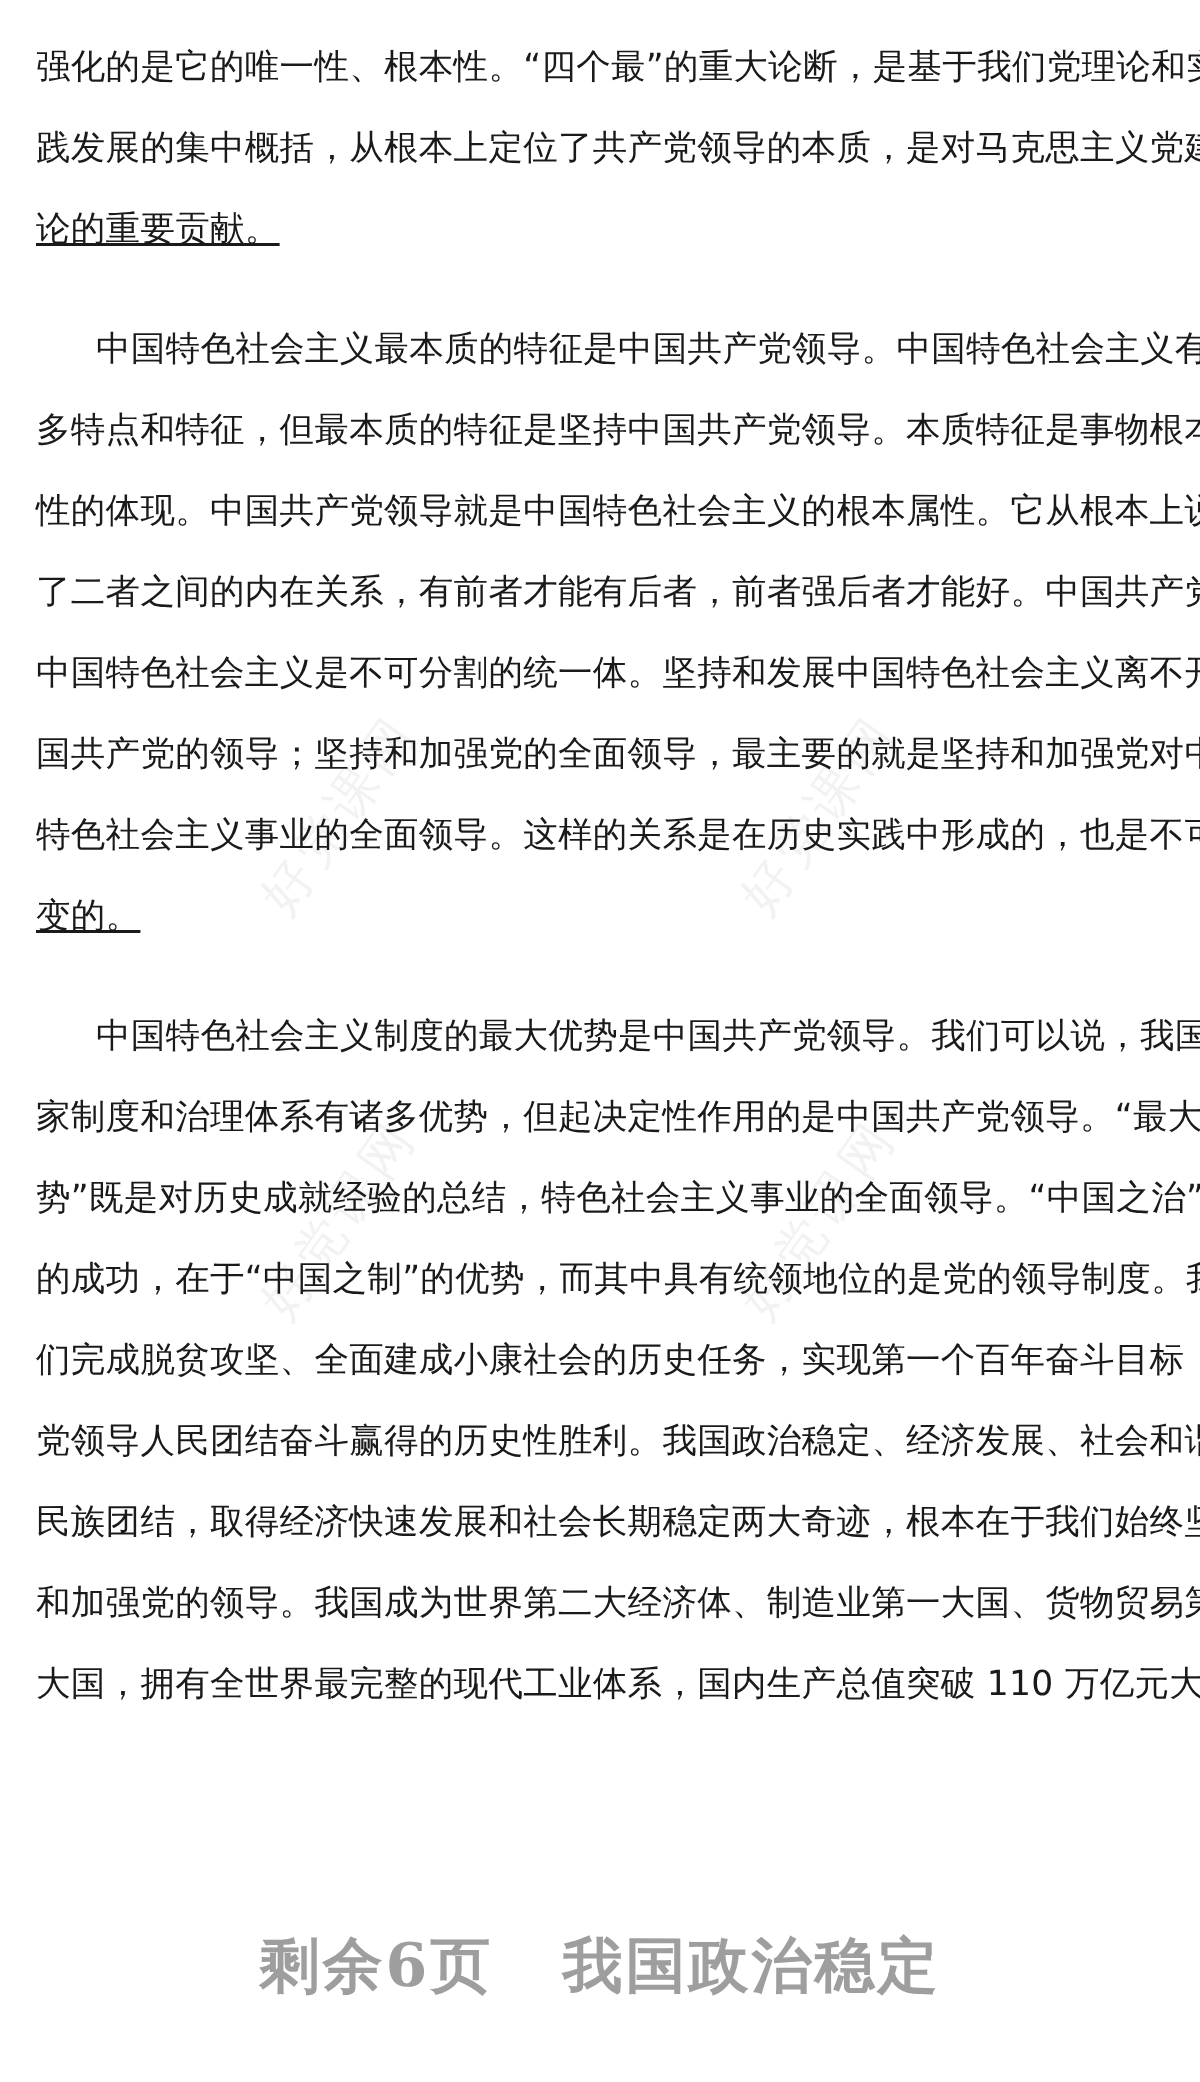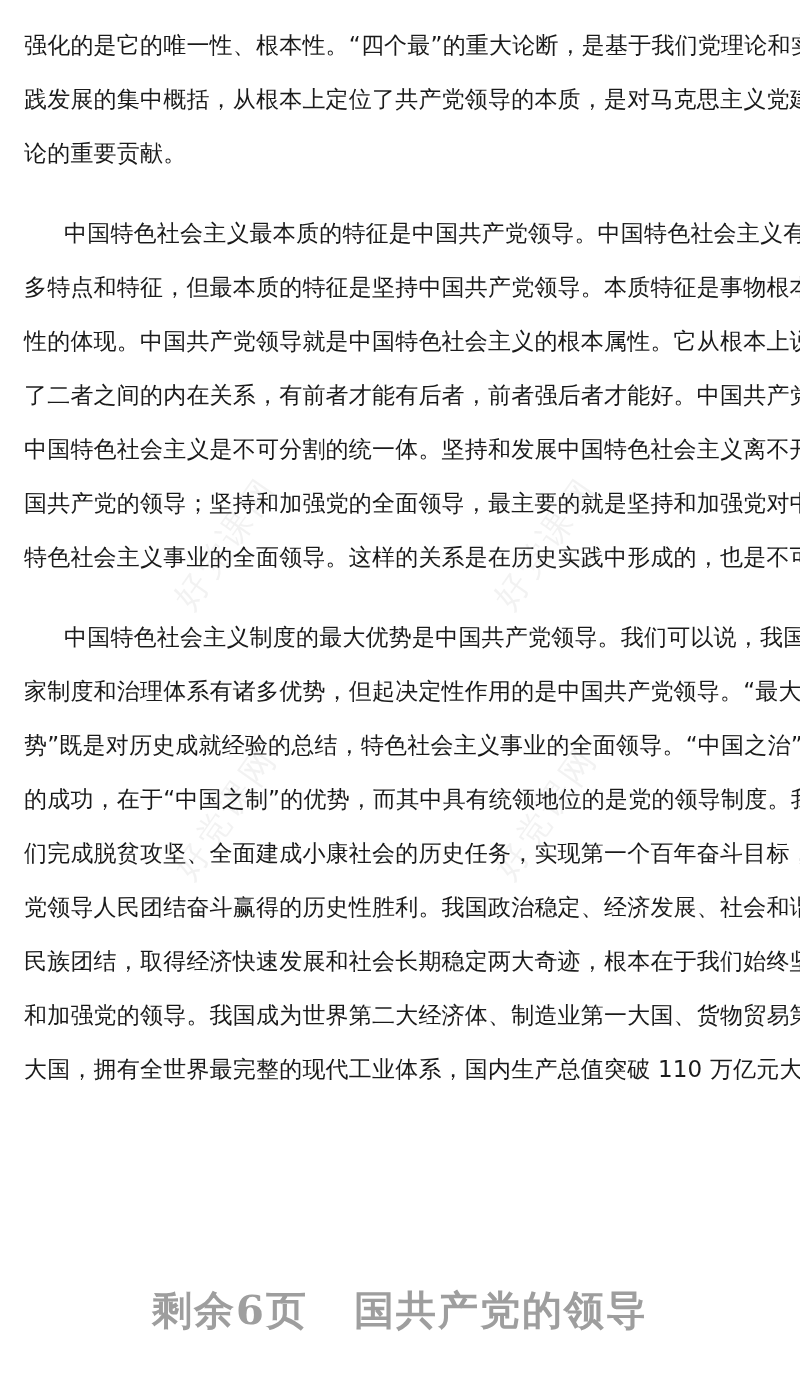--- a/index.html
+++ b/index.html
@@ -8,21 +8,21 @@
     font-family: "DejaVu Sans", "Liberation Sans", sans-serif;
     color: #1a1a1a;
   }
   .page { position: absolute; left: 0; top: 0; width: 800px; height: 1388px; }
   .doc { position: absolute; left: 24px; top: 18px; width: 754px; }
   .line {
     display: block; font-size: 23px; line-height: 54px; height: 54px;
     white-space: nowrap; letter-spacing: 0.2px; text-align: justify;
     text-align-last: justify;
   }
-  .line.last { text-align-last: left; }
+  .line.last { text-align-last: left; text-decoration: underline; }
   .line.indent { padding-left: 40px; }
   .para { margin-bottom: 26px; }
   .watermark {
     position: absolute; font-size: 34px; color: rgba(0,0,0,0.05);
     transform: rotate(-55deg); white-space: nowrap; pointer-events: none;
     font-family: "DejaVu Sans", sans-serif; letter-spacing: 4px;
   }
   .footer-banner {
     position: absolute; top: 1283px; left: 0; width: 800px; text-align: center;
     font-family: "DejaVu Serif", "Liberation Serif", serif;
@@ -47,30 +47,31 @@
       <span class="line last">论的重要贡献。</span>
     </div>
     <div class="para">
       <span class="line indent">中国特色社会主义最本质的特征是中国共产党领导。中国特色社会主义有很</span>
       <span class="line">多特点和特征，但最本质的特征是坚持中国共产党领导。本质特征是事物根本属</span>
       <span class="line">性的体现。中国共产党领导就是中国特色社会主义的根本属性。它从根本上说明</span>
       <span class="line">了二者之间的内在关系，有前者才能有后者，前者强后者才能好。中国共产党与</span>
       <span class="line">中国特色社会主义是不可分割的统一体。坚持和发展中国特色社会主义离不开中</span>
       <span class="line">国共产党的领导；坚持和加强党的全面领导，最主要的就是坚持和加强党对中国</span>
       <span class="line">特色社会主义事业的全面领导。这样的关系是在历史实践中形成的，也是不可改</span>
+      <span class="line last">变的。</span>
     </div>
     <div class="para">
       <span class="line indent">中国特色社会主义制度的最大优势是中国共产党领导。我们可以说，我国国</span>
       <span class="line">家制度和治理体系有诸多优势，但起决定性作用的是中国共产党领导。“最大优</span>
       <span class="line">势”既是对历史成就经验的总结，特色社会主义事业的全面领导。“中国之治”</span>
       <span class="line">的成功，在于“中国之制”的优势，而其中具有统领地位的是党的领导制度。我</span>
       <span class="line">们完成脱贫攻坚、全面建成小康社会的历史任务，实现第一个百年奋斗目标，是</span>
       <span class="line">党领导人民团结奋斗赢得的历史性胜利。我国政治稳定、经济发展、社会和谐、</span>
       <span class="line">民族团结，取得经济快速发展和社会长期稳定两大奇迹，根本在于我们始终坚持</span>
       <span class="line">和加强党的领导。我国成为世界第二大经济体、制造业第一大国、货物贸易第一</span>
       <span class="line">大国，拥有全世界最完整的现代工业体系，国内生产总值突破 110 万亿元大关，</span>
     </div>
   </div>
 
   <div class="footer-banner">
-    <span>剩余6页</span><span class="gap"></span><span>国共产党的领导</span>
+    <span>剩余6页</span><span class="gap"></span><span>我国政治稳定</span>
   </div>
 </div>
 
 </body></html>

